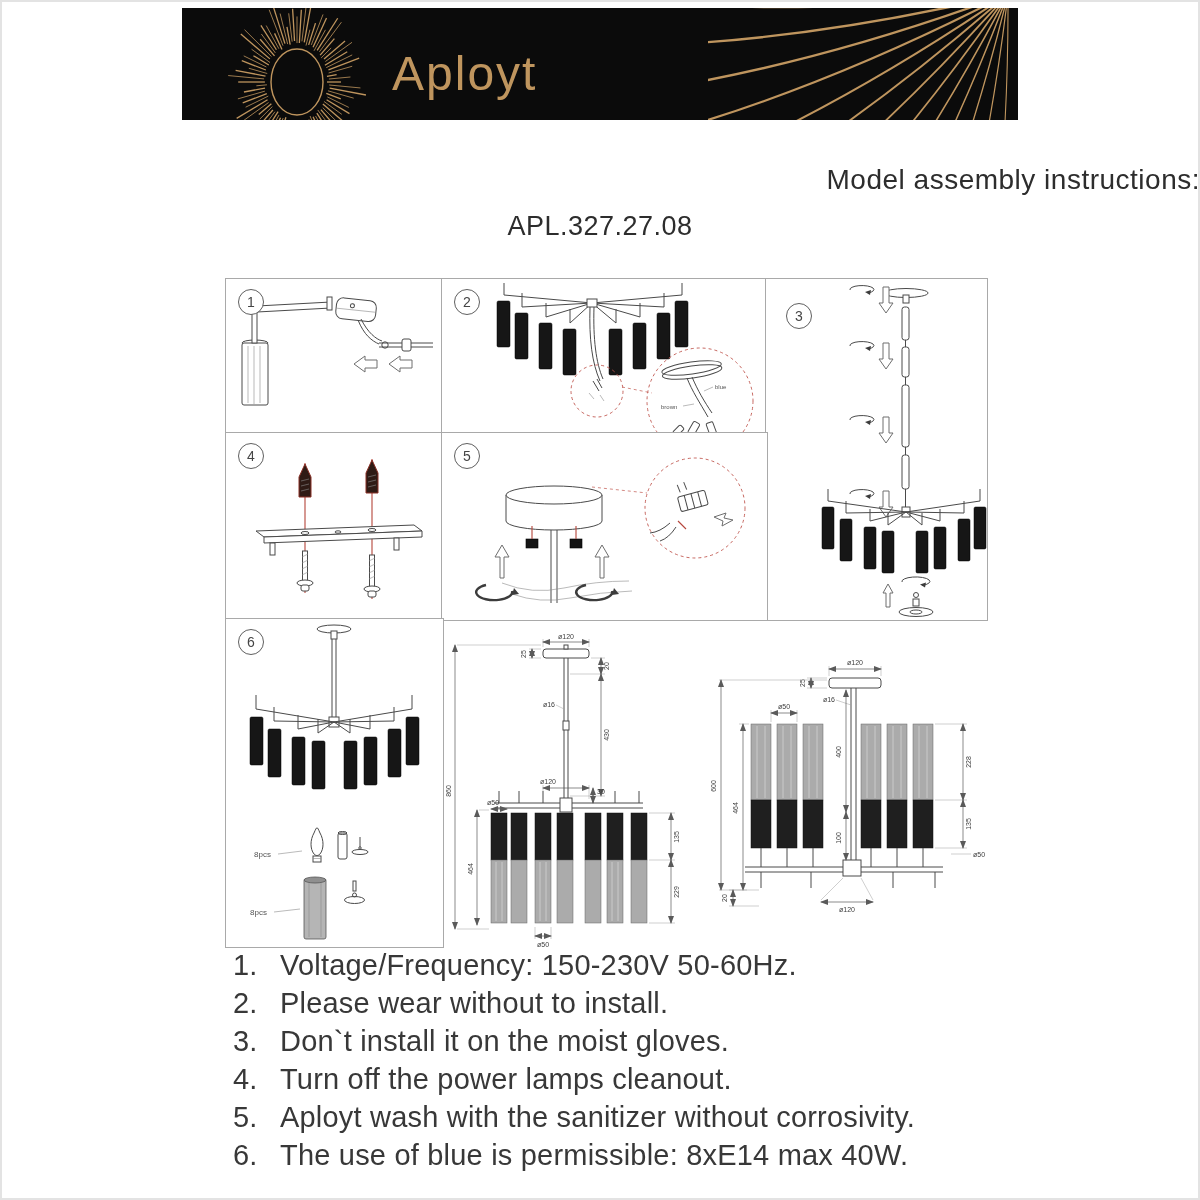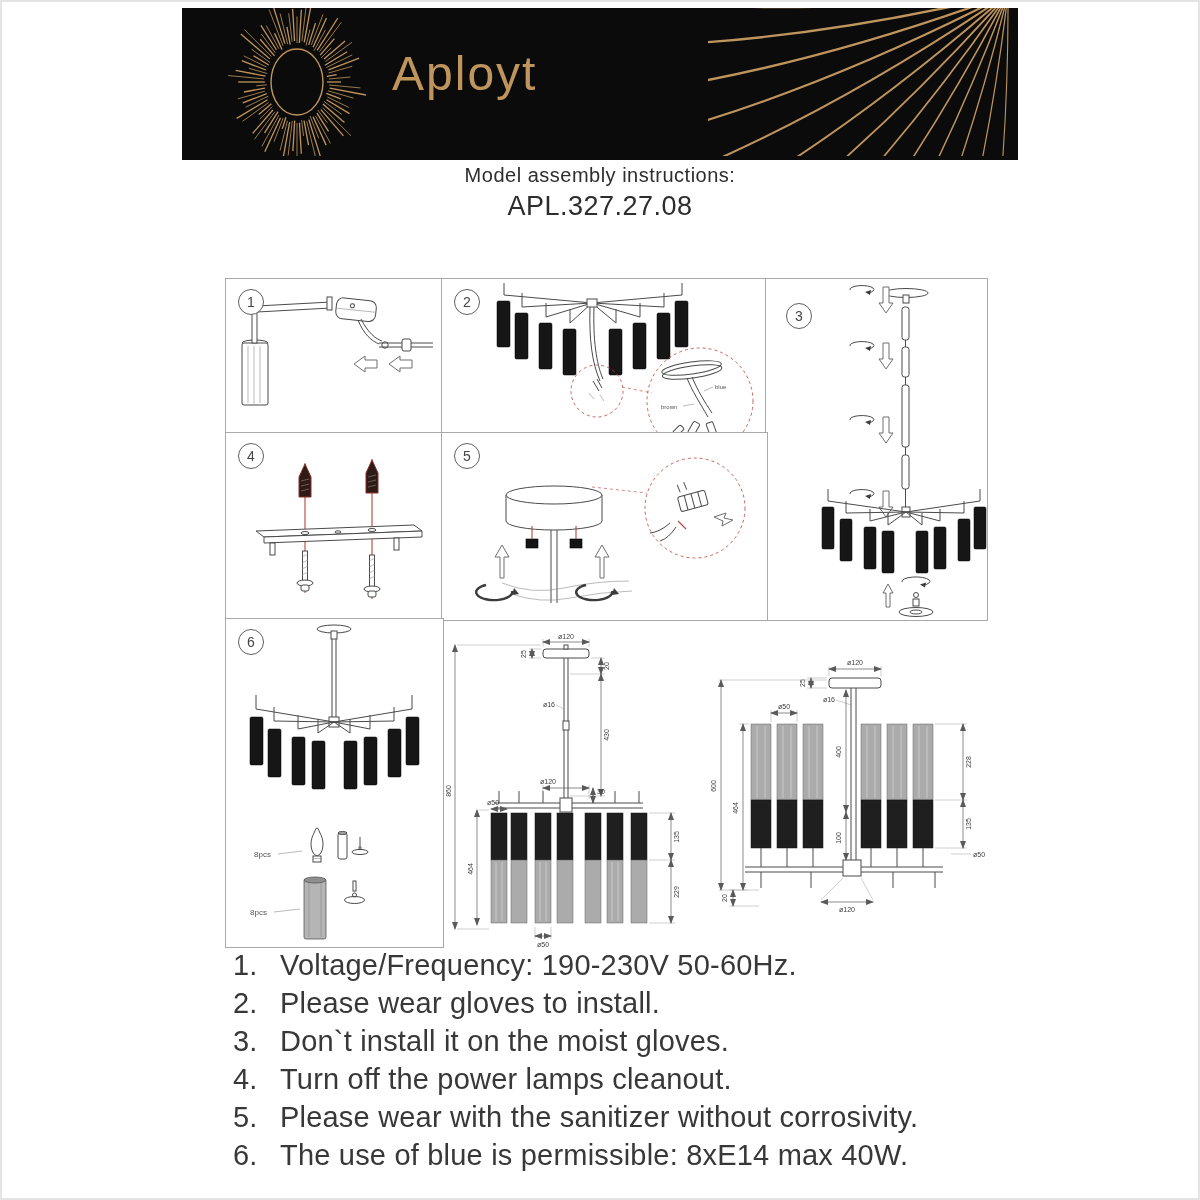--- a/index.html
+++ b/index.html
@@ -1,26 +1,26 @@
 <!DOCTYPE html>
 <html><head>
 <meta charset="utf-8">
 <style>
   html,body{margin:0;padding:0;background:#fff;}
   .page{position:relative;width:1200px;height:1200px;background:#ffffff;overflow:hidden;
         font-family:"Liberation Sans", sans-serif; box-shadow: inset 0 0 0 2px #e3e3e3;}
   
-  .header{position:absolute;left:182px;top:8px;width:836px;height:152px;background:#0b0b0b;overflow:hidden;}
+  .header{position:absolute;left:182px;top:8px;width:836px;height:112px;background:#0b0b0b;overflow:hidden;}
   .brand{position:absolute;left:210px;top:38px;font-size:48px;color:#bf955e;letter-spacing:2px;font-weight:400;}
   .sun{position:absolute;left:20px;top:0;width:190px;height:148px;}
   .fan{position:absolute;right:0;top:0;width:310px;height:148px;}
   
   .title-block{position:absolute;left:0;top:164px;width:1200px;text-align:center;color:#2d2d2d;}
-  .title-block .t1{font-size:20px;letter-spacing:.5px;}
-  .title-block .t2{font-size:27px;margin-top:4px;letter-spacing:.5px;}
+  .title-block .t1{font-size:28px;letter-spacing:.5px;text-align:right;}
+  .title-block .t2{font-size:27px;margin-top:15px;letter-spacing:.5px;}
   
   .panel{position:absolute;border:1px solid #a9a9a9;background:#fff;}
   .p1{left:225px;top:278px;width:217px;height:155px;}
   .p2{left:441px;top:278px;width:325px;height:155px;}
   .p3{left:765px;top:278px;width:221px;height:341px;}
   .p4{left:225px;top:432px;width:217px;height:187px;}
   .p5{left:441px;top:432px;width:325px;height:187px;}
   .p6{left:225px;top:618px;width:217px;height:328px;}
   .badge{position:absolute;top:10px;left:12px;width:24px;height:24px;border:1.4px solid #5f5f5f;
          border-radius:50%;display:flex;align-items:center;justify-content:center;
@@ -673,37 +673,37 @@
     <text x="144" y="260" text-anchor="middle" class="dt">ø120</text>
     <line x1="56" y1="238" x2="26" y2="238" class="ext"></line>
       <line x1="56" y1="254" x2="26" y2="254" class="ext"></line>
     <line x1="30" y1="238" x2="30" y2="254" class="dim"></line>
     <text transform="rotate(-90 24 246)" x="24" y="246" text-anchor="middle" class="dt">20</text>
   </svg>
 
   <div class="instructions">
     <div class="inst-row">
       <span class="inst-num">1.</span>
-      <span class="inst-text">Voltage/Frequency: 190-230V 50-60Hz.</span>
+      <span class="inst-text">Voltage/Frequency: 150-230V 50-60Hz.</span>
     </div>
     <div class="inst-row">
       <span class="inst-num">2.</span>
-      <span class="inst-text">Please wear gloves to install.</span>
+      <span class="inst-text">Please wear without to install.</span>
     </div>
     <div class="inst-row">
       <span class="inst-num">3.</span>
       <span class="inst-text">Don`t install it on the moist gloves.</span>
     </div>
     <div class="inst-row">
       <span class="inst-num">4.</span>
       <span class="inst-text">Turn off the power lamps cleanout.</span>
     </div>
     <div class="inst-row">
       <span class="inst-num">5.</span>
-      <span class="inst-text">Please wear with the sanitizer without corrosivity.</span>
+      <span class="inst-text">Aployt wash with the sanitizer without corrosivity.</span>
     </div>
     <div class="inst-row">
       <span class="inst-num">6.</span>
       <span class="inst-text">The use of blue is permissible: 8xE14 max 40W.</span>
     </div>
   </div>
 
 </div>
 
 </body></html>

